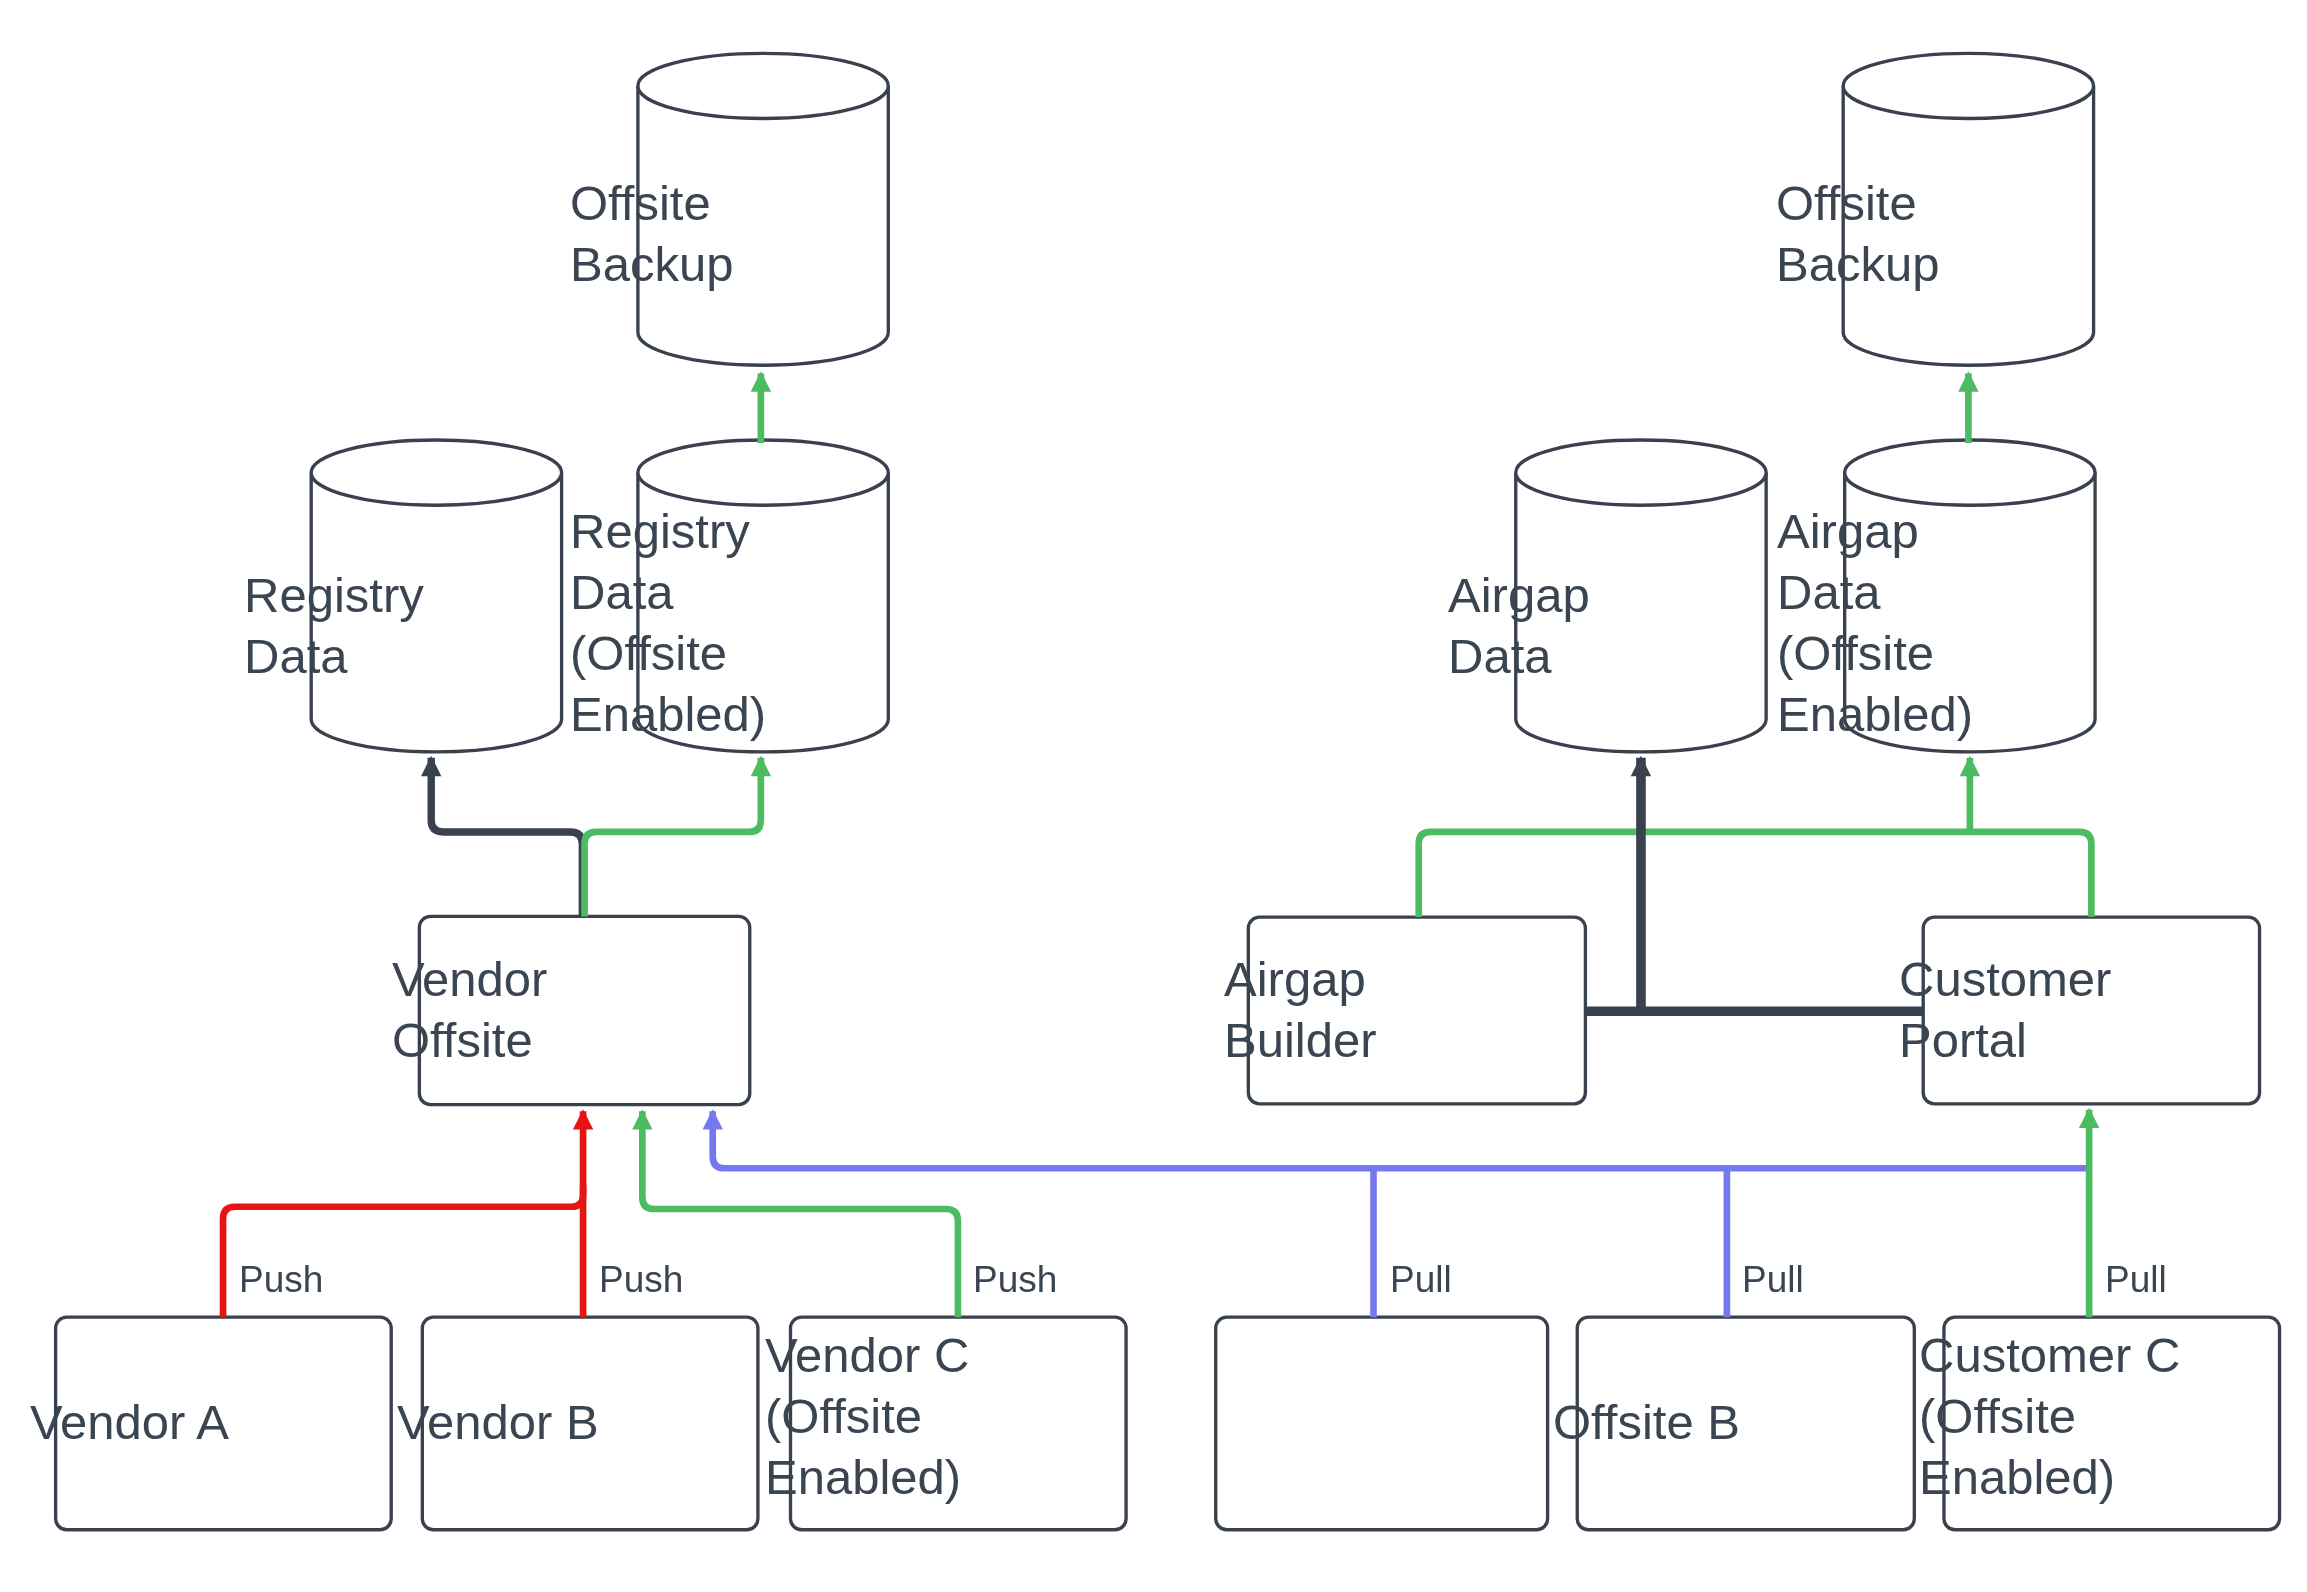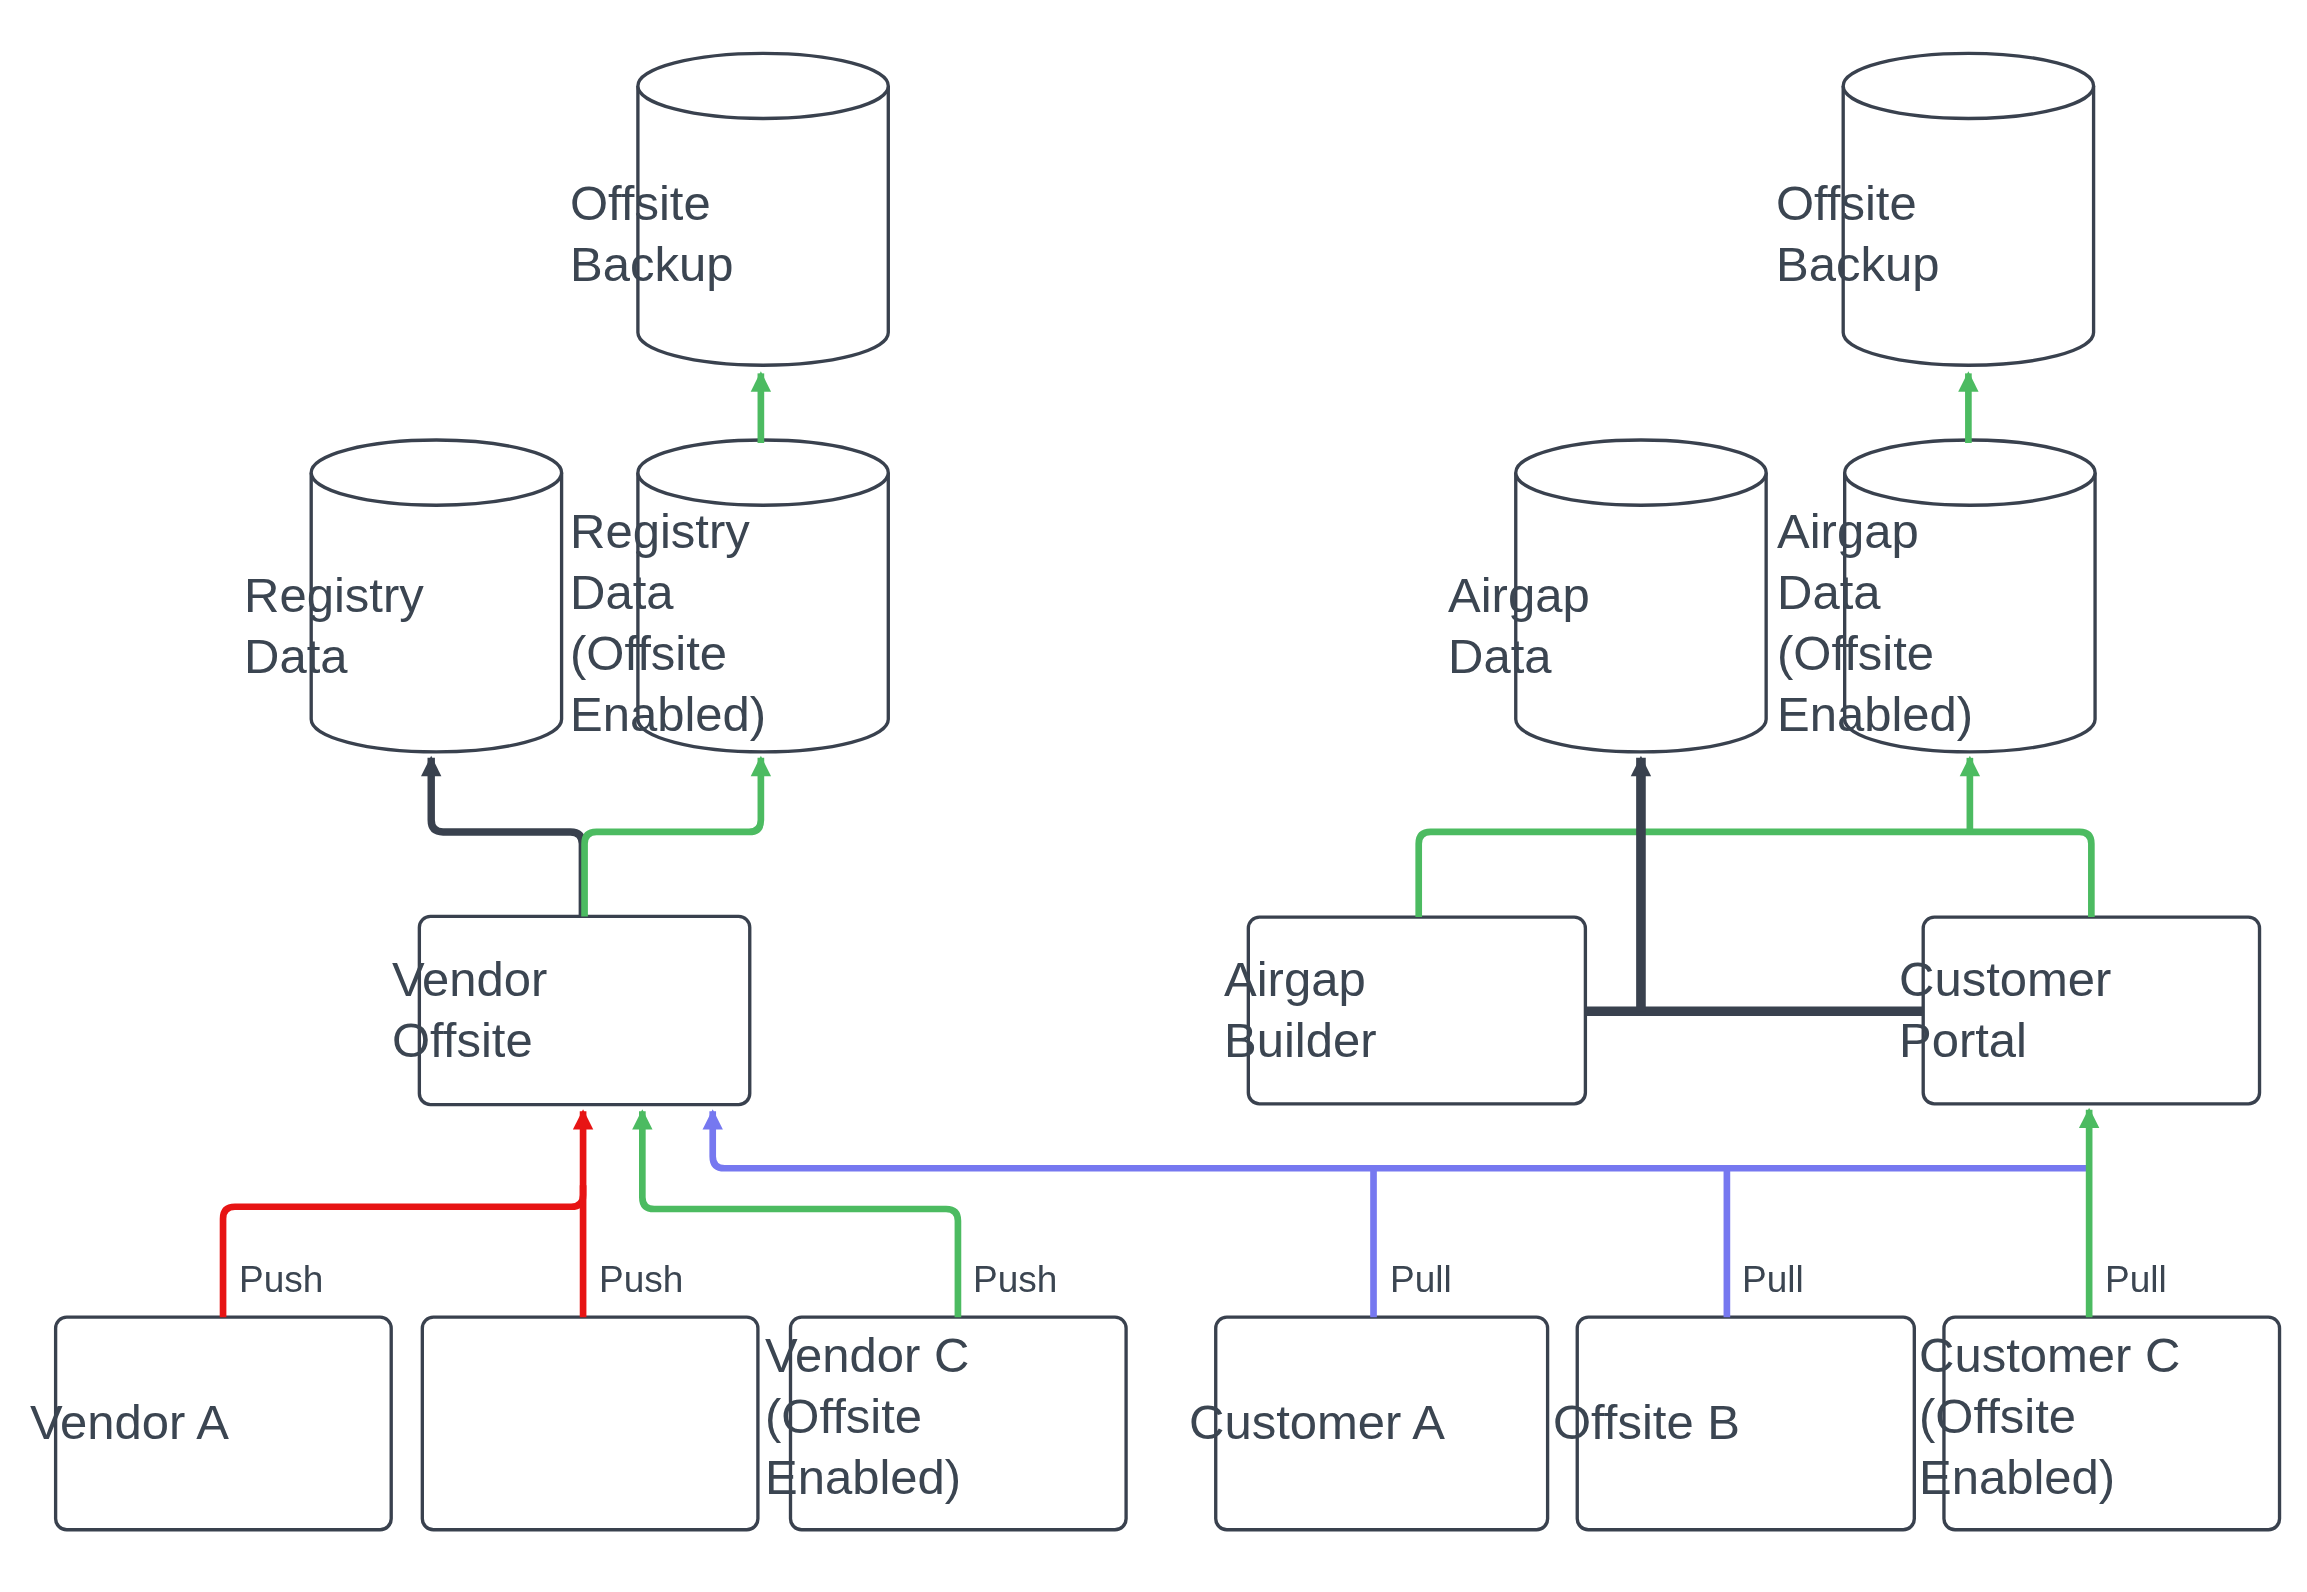--- a/index.html
+++ b/index.html
@@ -139,24 +139,24 @@
 Enabled)</div>
 
   <div class="lbl" style="left:392px;top:949px;width:385px;">Vendor
 Offsite</div>
   <div class="lbl" style="left:1224px;top:949px;width:385px;">Airgap
 Builder</div>
   <div class="lbl" style="left:1899px;top:949px;width:385px;">Customer
 Portal</div>
 
   <div class="lbl" style="left:30px;top:1392px;width:385px;">Vendor A</div>
+  <div class="lbl" style="left:397px;top:1392px;width:385px;">Vendor B</div>
   <div class="lbl" style="left:765px;top:1325px;width:385px;">Vendor C
 (Offsite
 Enabled)</div>
-  <div class="lbl" style="left:1189px;top:1392px;width:385px;">Customer A</div>
   <div class="lbl" style="left:1553px;top:1392px;width:385px;">Offsite B</div>
   <div class="lbl" style="left:1919px;top:1325px;width:385px;">Customer C
 (Offsite
 Enabled)</div>
 
   <div class="edge-lbl" style="left:239px;top:1249px;">Push</div>
   <div class="edge-lbl" style="left:599px;top:1249px;">Push</div>
   <div class="edge-lbl" style="left:973px;top:1249px;">Push</div>
   <div class="edge-lbl" style="left:1390px;top:1249px;">Pull</div>
   <div class="edge-lbl" style="left:1742px;top:1249px;">Pull</div>

